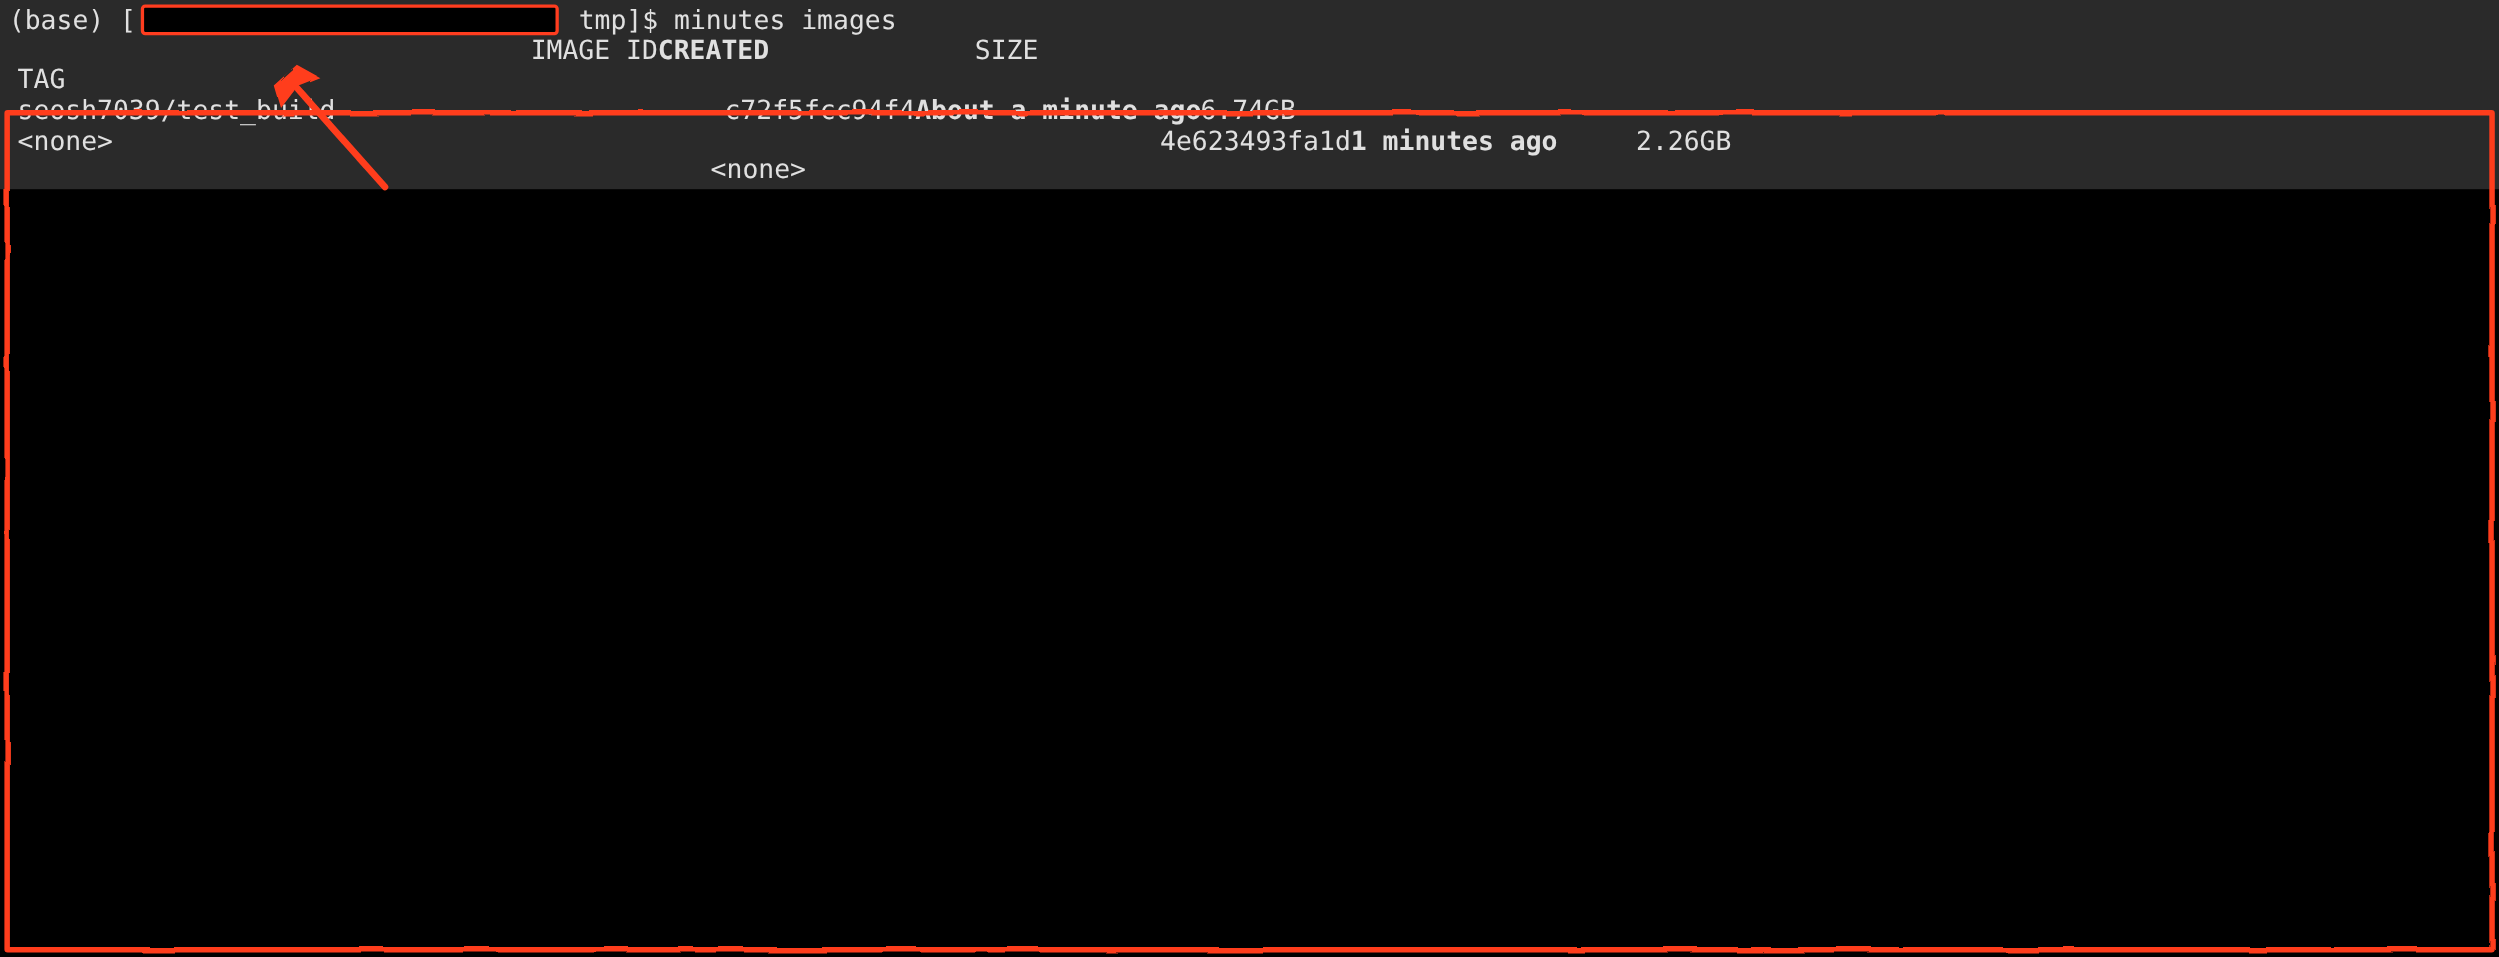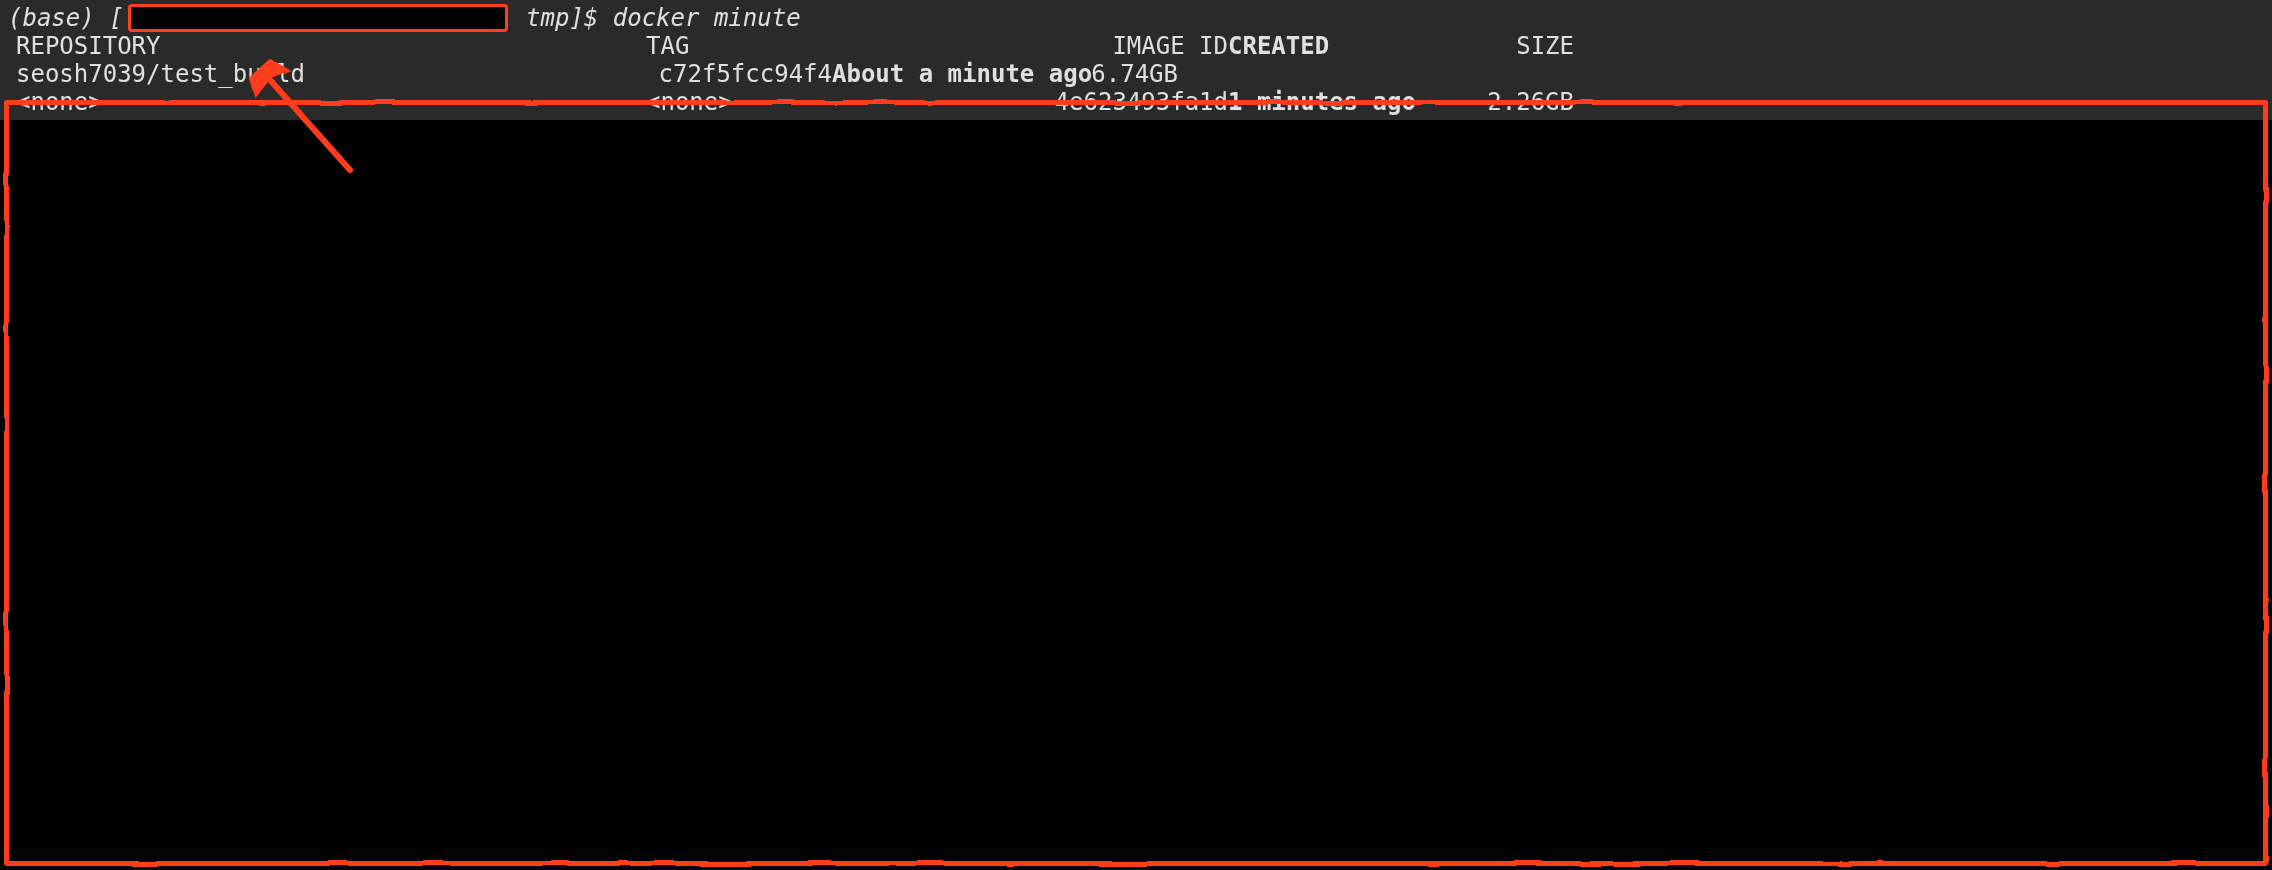--- a/index.html
+++ b/index.html
@@ -23,21 +23,20 @@
       position: relative;
     }
     .header-section {
       background: #2a2a2a;
       padding: 4px 8px 4px 8px;
     }
     .prompt-line {
       display: flex;
       align-items: flex-end;
       white-space: pre;
-      font-style: italic;
     }
     .redacted {
       display: inline-block;
       background: #000000;
       border: 3px solid #ff3d1f;
       border-radius: 4px;
       width: 380px;
       height: 28px;
       margin: 0 4px;
       vertical-align: middle;
@@ -45,20 +44,21 @@
     .table-row {
       display: flex;
       white-space: pre;
       padding: 0 8px;
     }
     .col-repo {
       width: 630px;
     }
     .col-tag {
       width: 396px;
+      margin-top: 26px;
     }
     .col-imageid {
       width: 186px;
       text-align: right;
     }
     .col-created {
       width: 246px;
       font-weight: bold;
     }
     .col-size {
@@ -101,24 +101,23 @@
   </defs>
 </svg>
 
 <div class="terminal">
   <div class="header-section">
     <div class="prompt-line">
       <span>(base)</span>
       <span> [</span>
       <span class="redacted"></span>
       <span> tmp]$ </span>
-      <span>docker minute</span>
+      <span>minutes images</span>
     </div>
     <div class="table-row">
-      <span class="col-repo">REPOSITORY</span>
       <span class="col-tag">TAG</span>
       <span class="col-imageid">IMAGE ID</span>
       <span class="col-created">CREATED</span>
       <span class="col-size">SIZE</span>
     </div>
     <div class="table-row">
       <span class="col-repo">seosh7039/test_build</span>
       <span class="col-imageid">c72f5fcc94f4</span>
       <span class="col-created">About a minute ago</span>
       <span class="col-size">6.74GB</span>

